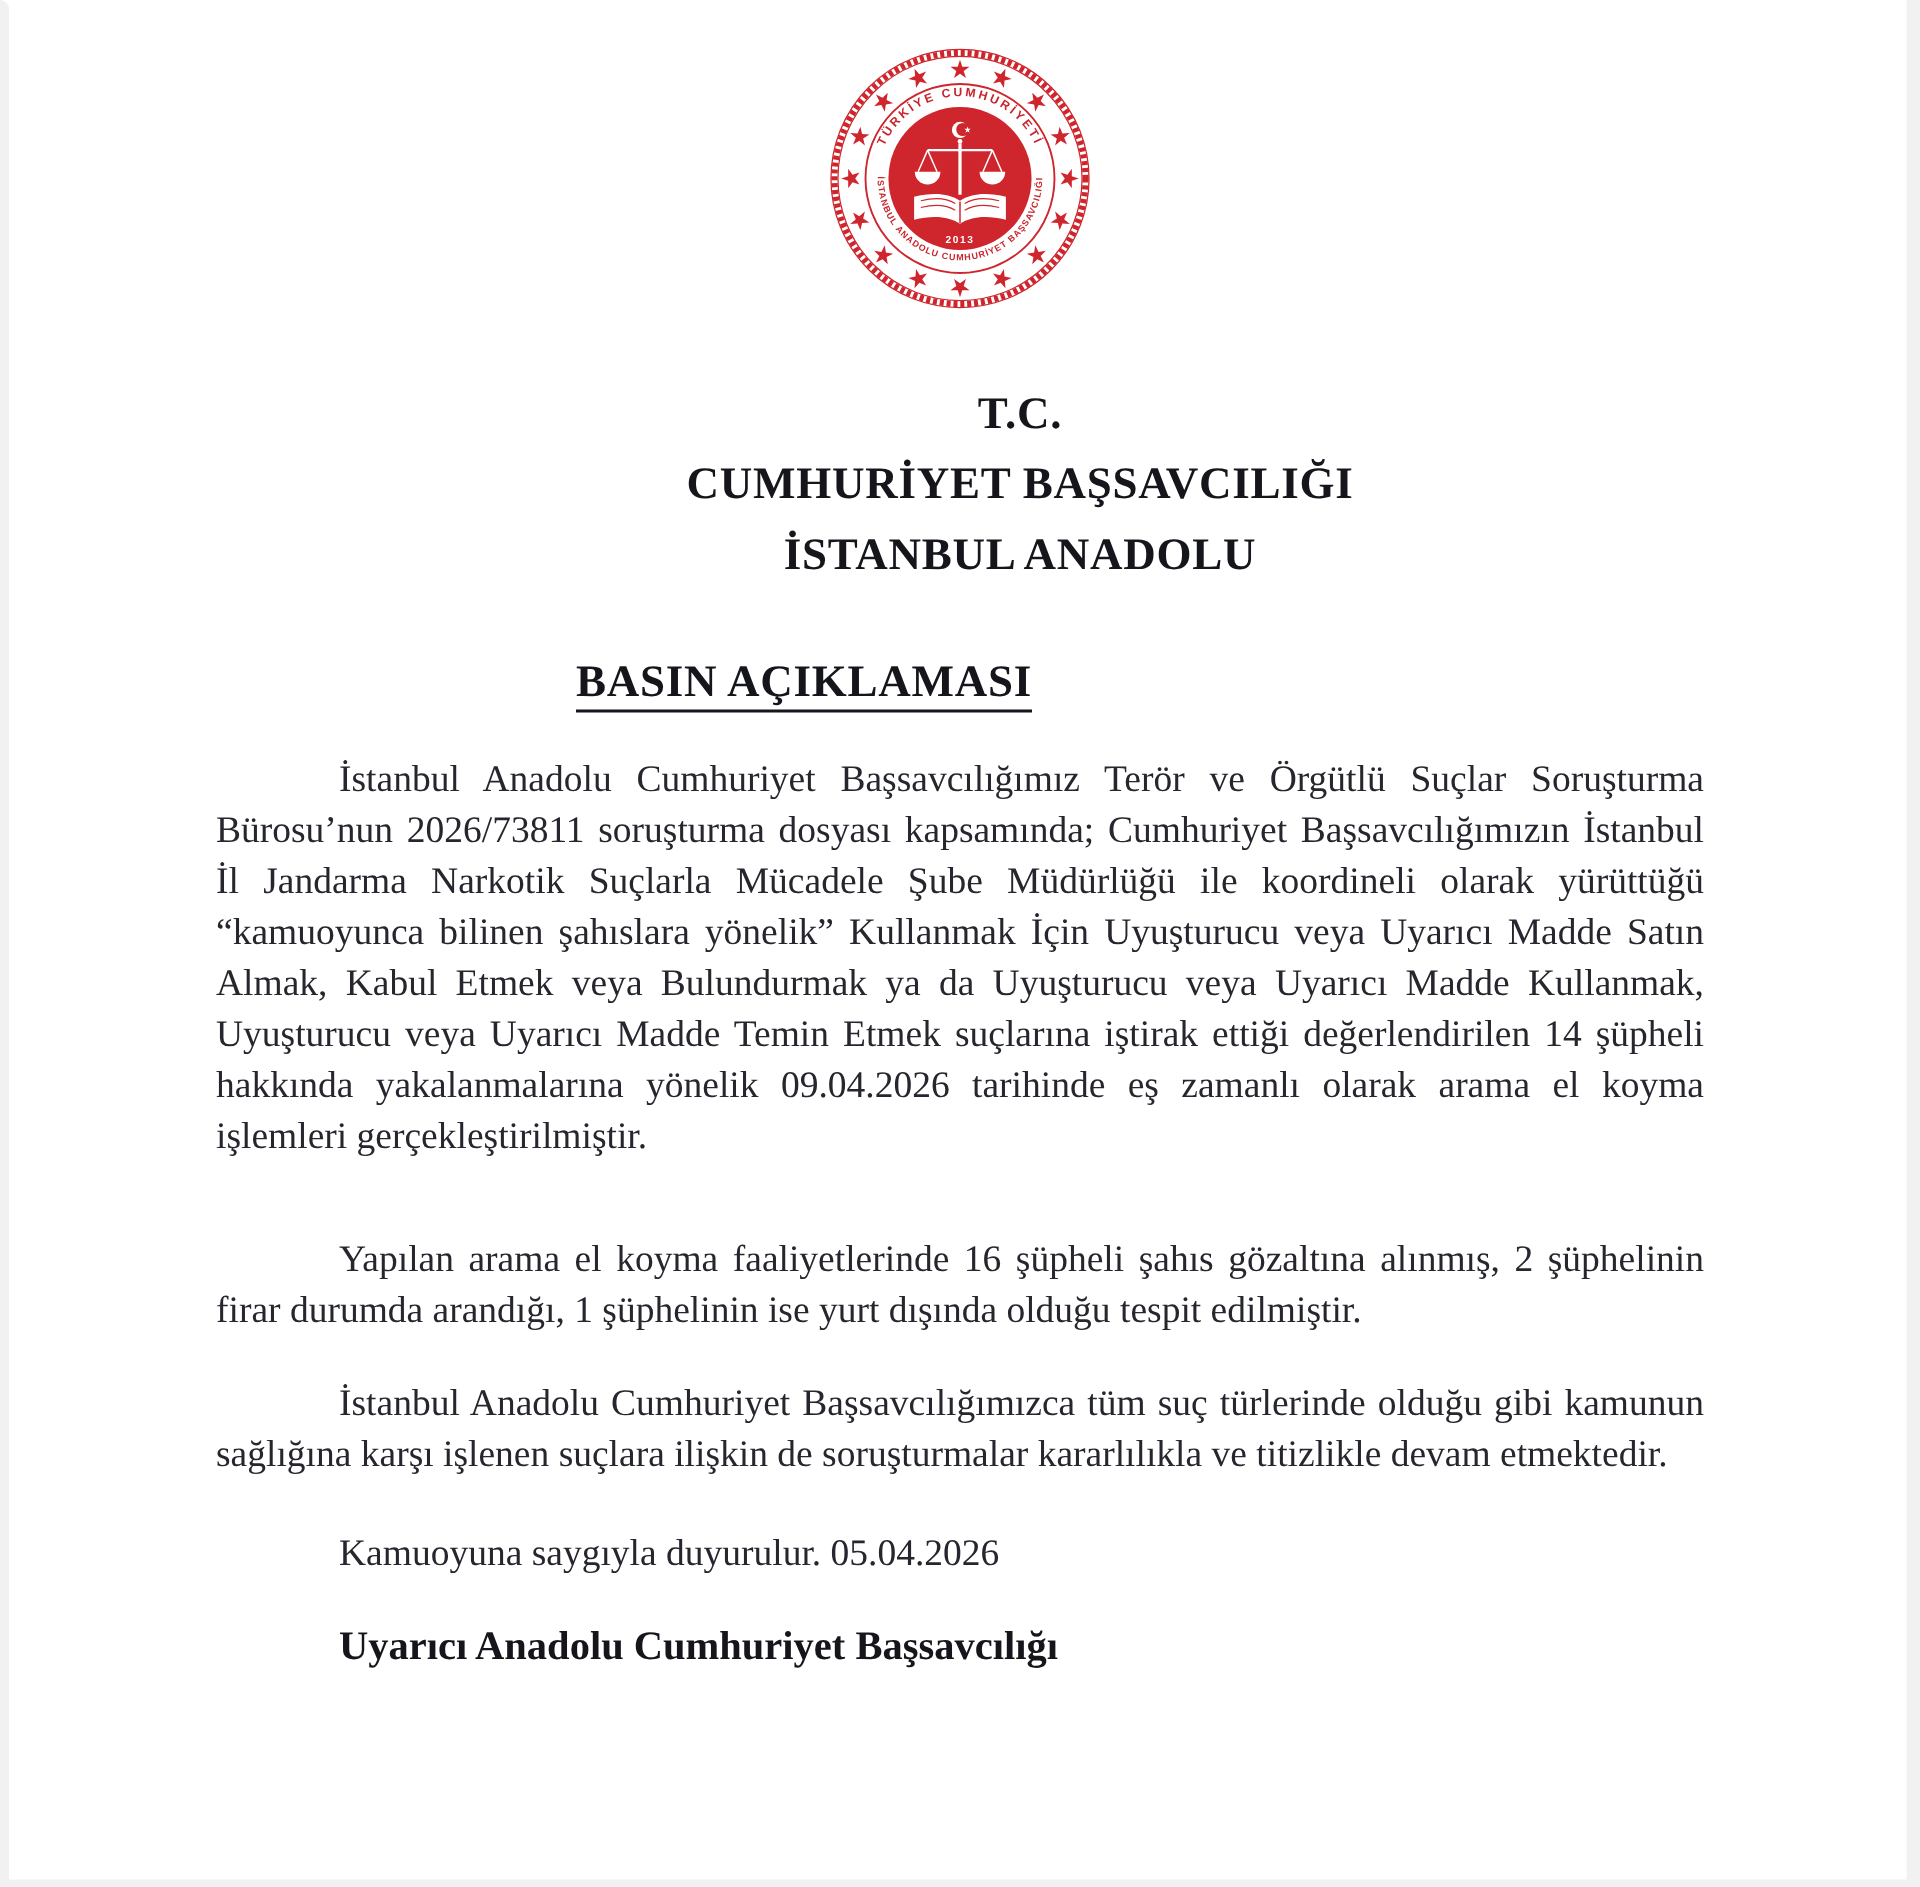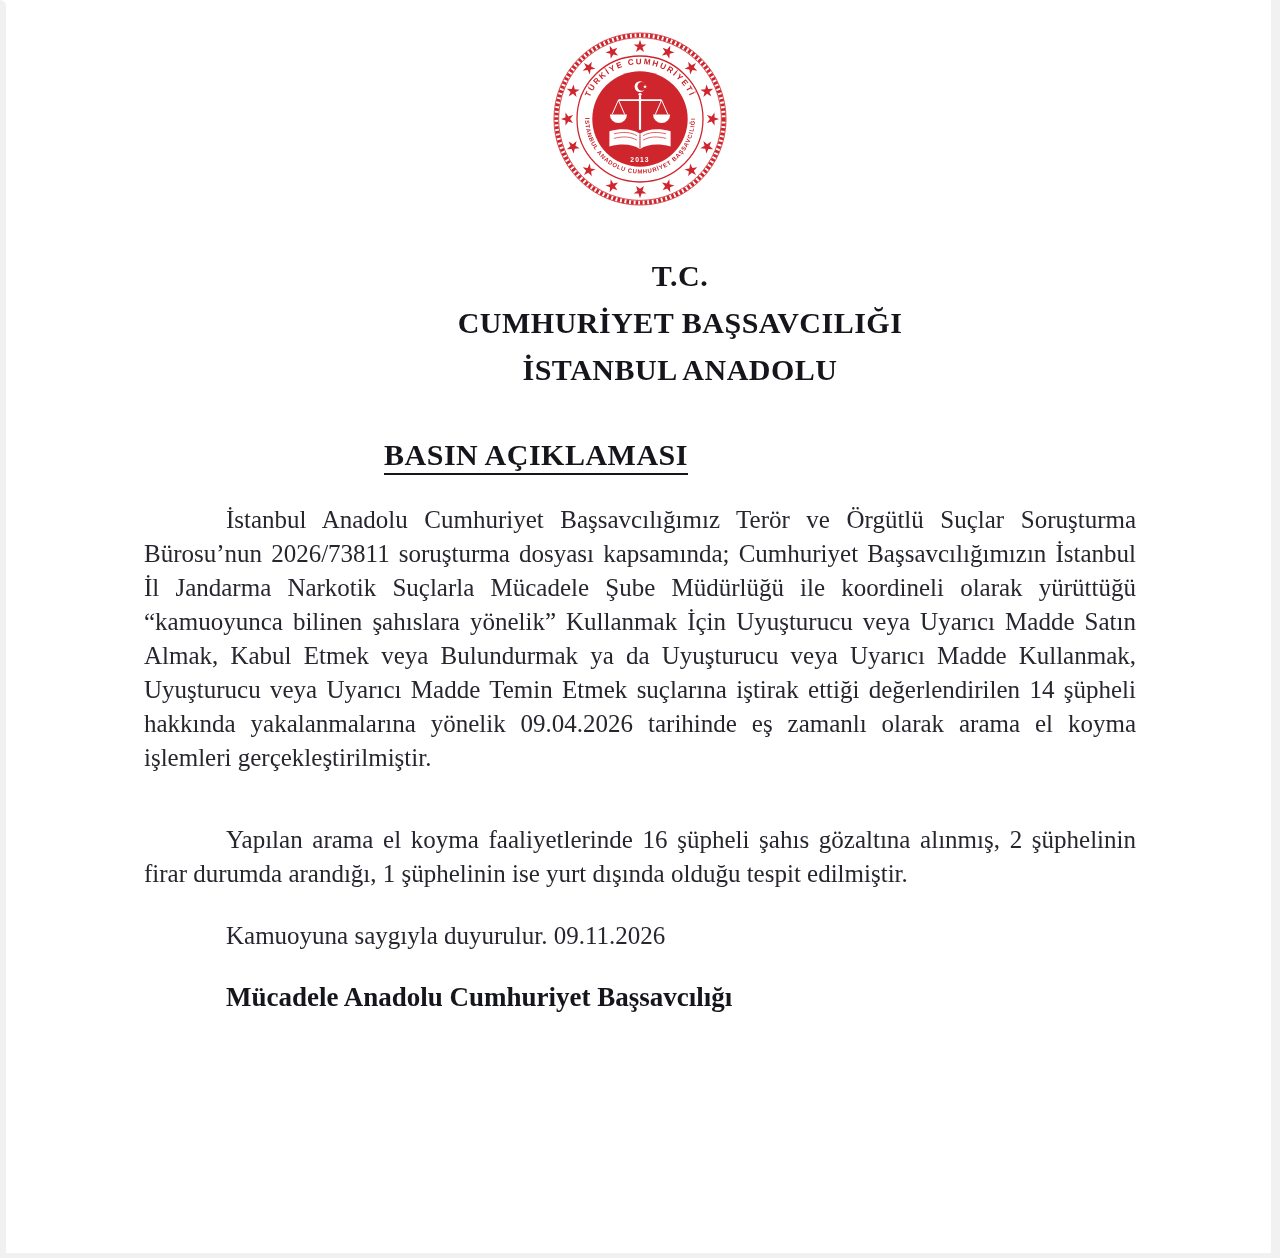--- a/index.html
+++ b/index.html
@@ -119,20 +119,21 @@
     <div>İSTANBUL ANADOLU</div>
   </div>
 
   <div class="doc-title">
     <span>BASIN AÇIKLAMASI</span>
   </div>
 
   <div class="body-col">
     <p class="p1">İstanbul Anadolu Cumhuriyet Başsavcılığımız Terör ve Örgütlü Suçlar Soruşturma Bürosu’nun 2026/73811 soruşturma dosyası kapsamında; Cumhuriyet Başsavcılığımızın İstanbul İl Jandarma Narkotik Suçlarla Mücadele Şube Müdürlüğü ile koordineli olarak yürüttüğü “kamuoyunca bilinen şahıslara yönelik” Kullanmak İçin Uyuşturucu veya Uyarıcı Madde Satın Almak, Kabul Etmek veya Bulundurmak ya da Uyuşturucu veya Uyarıcı Madde Kullanmak, Uyuşturucu veya Uyarıcı Madde Temin Etmek suçlarına iştirak ettiği değerlendirilen 14 şüpheli hakkında yakalanmalarına yönelik 09.04.2026 tarihinde eş zamanlı olarak arama el koyma işlemleri gerçekleştirilmiştir.</p>
     <p class="p2">Yapılan arama el koyma faaliyetlerinde 16 şüpheli şahıs gözaltına alınmış, 2 şüphelinin firar durumda arandığı, 1 şüphelinin ise yurt dışında olduğu tespit edilmiştir.</p>
-    <p class="closing">Kamuoyuna saygıyla duyurulur. 09.11.2026</p>
-    <p class="signature">Mücadele Anadolu Cumhuriyet Başsavcılığı</p>
+    <p class="p3">İstanbul Anadolu Cumhuriyet Başsavcılığımızca tüm suç türlerinde olduğu gibi kamunun sağlığına karşı işlenen suçlara ilişkin de soruşturmalar kararlılıkla ve titizlikle devam etmektedir.</p>
+    <p class="closing">Kamuoyuna saygıyla duyurulur. 05.04.2026</p>
+    <p class="signature">Uyarıcı Anadolu Cumhuriyet Başsavcılığı</p>
   </div>
 
   <div class="edge left"></div>
   <div class="edge right"></div>
   <div class="edge bottom"></div>
 </div>
 
 </body></html>

